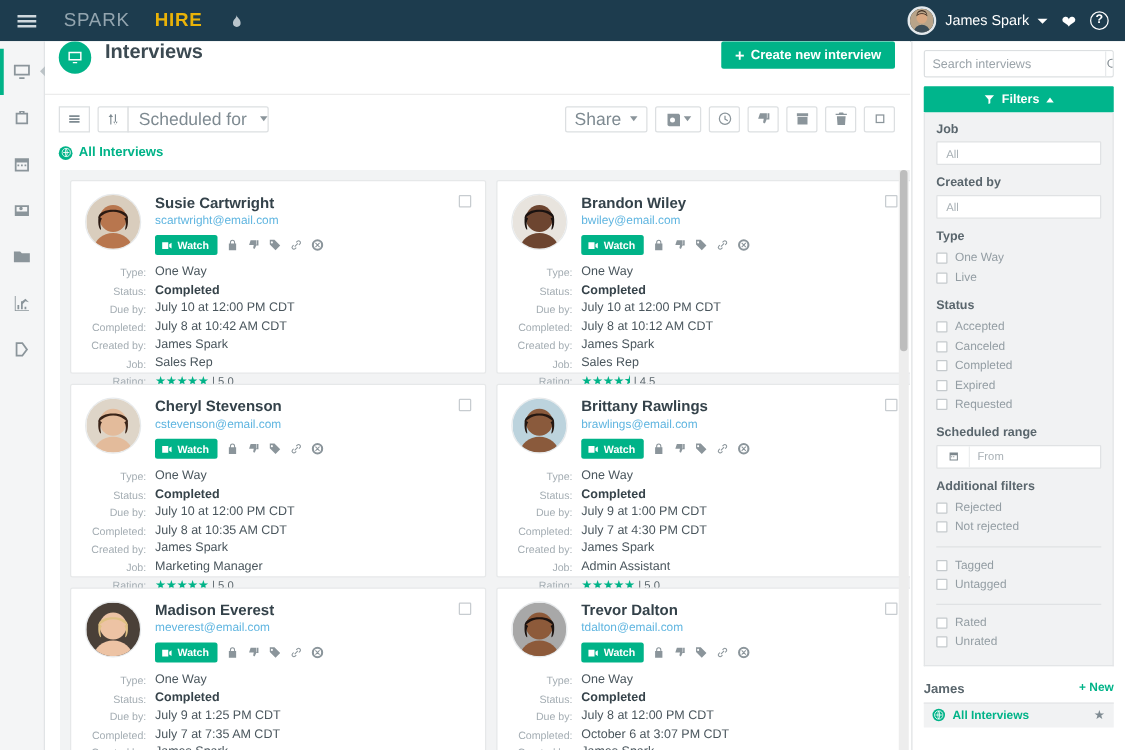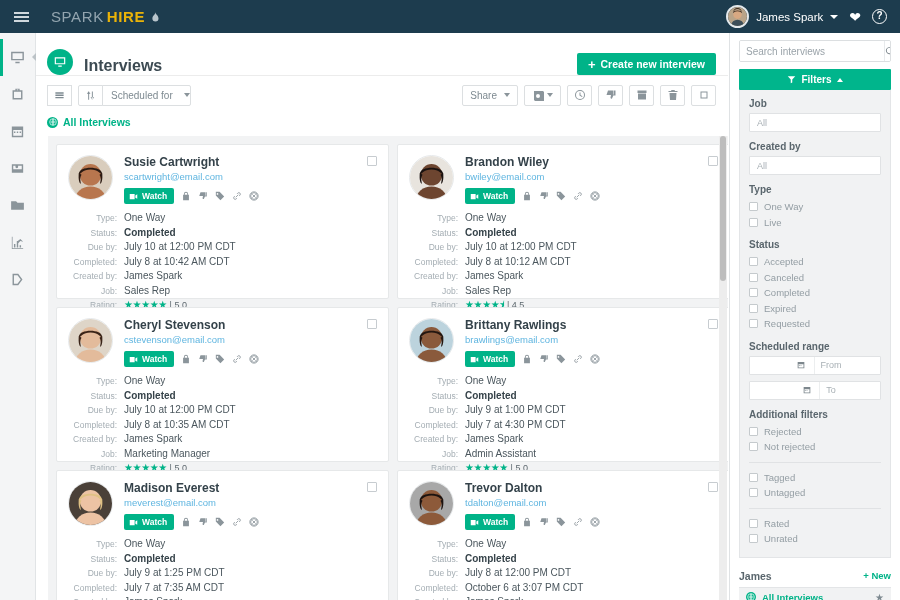--- a/index.html
+++ b/index.html
@@ -16,21 +16,21 @@
     background: #1d3c4e; display: flex; align-items: center;
   }
   .hamburger {
     width: 33px; height: 33px; display: flex; flex-direction: column;
     align-items: center; justify-content: center; gap: 2px; cursor: pointer;
     margin-left: 5px;
   }
   .hamburger i { display: block; width: 15px; height: 2px; background: #cfd8dd; }
   .brand {
     margin-left: 13px; font-size: 15px; letter-spacing: .6px;
-    color: #93a5af; display: flex; align-items: center; gap: 3px;
+    color: #93a5af; display: flex; align-items: center; gap: 20px;
   }
   .brand b { color: #eab308; font-weight: bold; text-align: right; }
   .flame {
     display: inline-block; width: 14px; height: 14px; position: relative; top: 1px;
   }
   .topbar-right {
     margin-left: auto; display: flex; align-items: center; gap: 11px;
     padding-right: 13px; height: 33px;
   }
   .user-chip { display: flex; align-items: center; gap: 7px; cursor: pointer; }
@@ -70,21 +70,21 @@
     border-bottom: 4px solid transparent; border-right: 4px solid #bcc3c7;
   }
   .rail-item svg { width: 17px; height: 17px; fill: #8b959b; }
 
   
   .main {
     position: absolute; top: 33px; left: 36px; width: 692px; height: 567px;
     background: #ffffff; overflow: hidden;
   }
   .page-head {
-    height: 43px; display: flex; align-items: flex-end; padding: 0 12px 0 11px;
+    height: 43px; display: flex; align-items: flex-start; padding: 0 12px 0 11px;
     border-bottom: 1px solid #ececec;
   }
   .page-icon {
     width: 26px; height: 26px; border-radius: 50%; background: #00b388;
     display: flex; align-items: center; justify-content: center; flex: 0 0 auto;
   }
   .page-icon svg { width: 14px; height: 14px; fill: #ffffff; }
   .page-title {
     margin-left: 11px; font-size: 16px; color: #3c4a52; font-weight: bold;
   }
@@ -103,21 +103,21 @@
   .tb-box {
     height: 21px; min-width: 25px; border: 1px solid #dcdfe1; background: #fff;
     display: flex; align-items: center; justify-content: center;
     cursor: pointer; color: #7e8a91;
   }
   .tb-box + .tb-box { margin-left: 6px; }
   .tb-group { display: flex; align-items: center; }
   .tb-group .tb-box { margin-left: 0; border-radius: 0; margin-right: -1px; }
   .tb-group .tb-box:first-child { border-radius: 2px 0 0 2px; }
   .tb-group .tb-box:last-child  { border-radius: 0 2px 2px 0; }
-  .tb-text { font-size: 10px; color: #7e8a91; padding: 0 8px; }
+  .tb-text { font-size: 14px; color: #7e8a91; padding: 0 8px; }
   .tb-caret {
     width: 0; height: 0; border-left: 3.5px solid transparent;
     border-right: 3.5px solid transparent; border-top: 4px solid #8b959b;
     margin-left: 3px;
   }
   .tb-right { margin-left: auto; display: flex; align-items: center; gap: 6px; }
   .tb-right .tb-box { margin-left: 0; width: 25px; border-radius: 2px; }
   .tb-right .tb-wide { width: auto; padding: 0 7px; }
   .tb-right svg { width: 12px; height: 12px; fill: #8b959b; }
 
@@ -233,21 +233,20 @@
   }
   .chk {
     width: 9px; height: 9px; border: 1px solid #c5cacd; background: #fff;
     border-radius: 1px; flex: 0 0 auto;
   }
   .chk-lbl { font-size: 9.5px; color: #939da3; }
   .date-row {
     height: 19px; background: #ffffff; border: 1px solid #e0e2e4;
     display: flex; align-items: center; margin-bottom: 6px; border-radius: 1px;
     cursor: pointer;
-    justify-content: center;
   }
   .date-ico {
     width: 26px; display: flex; align-items: center; justify-content: center;
     border-right: 1px solid #eceeef; height: 100%;
   }
   .date-ico svg { width: 10px; height: 10px; fill: #7d878d; }
   .date-txt { font-size: 9px; color: #a8b0b5; padding-left: 6px; }
   .f-sep { height: 1px; background: #e0e2e4; margin: 7px 0; }
 
   .views-head {
@@ -960,28 +959,20 @@
 
       <div class="f-label">Scheduled range</div>
       <div class="date-row">
         <div class="date-ico">
           <svg viewBox="0 0 24 24">
               <path d="M4 5h16v15H4V5zm2 5v8h12v-8H6zm1 2h2v2H7v-2zm4 0h2v2h-2v-2z"></path>
             </svg>
         </div>
         <span class="date-txt">From</span>
       </div>
-      <div class="date-row">
-        <div class="date-ico">
-          <svg viewBox="0 0 24 24">
-              <path d="M4 5h16v15H4V5zm2 5v8h12v-8H6zm1 2h2v2H7v-2zm4 0h2v2h-2v-2z"></path>
-            </svg>
-        </div>
-        <span class="date-txt">To</span>
-      </div>
 
       <div class="f-label" style="margin-top:9px">Additional filters</div>
       <div id="addl1">
           <div class="chk-row">
             <span class="chk"></span>
             <span class="chk-lbl">Rejected</span>
           </div>
           <div class="chk-row">
             <span class="chk"></span>
             <span class="chk-lbl">Not rejected</span>

